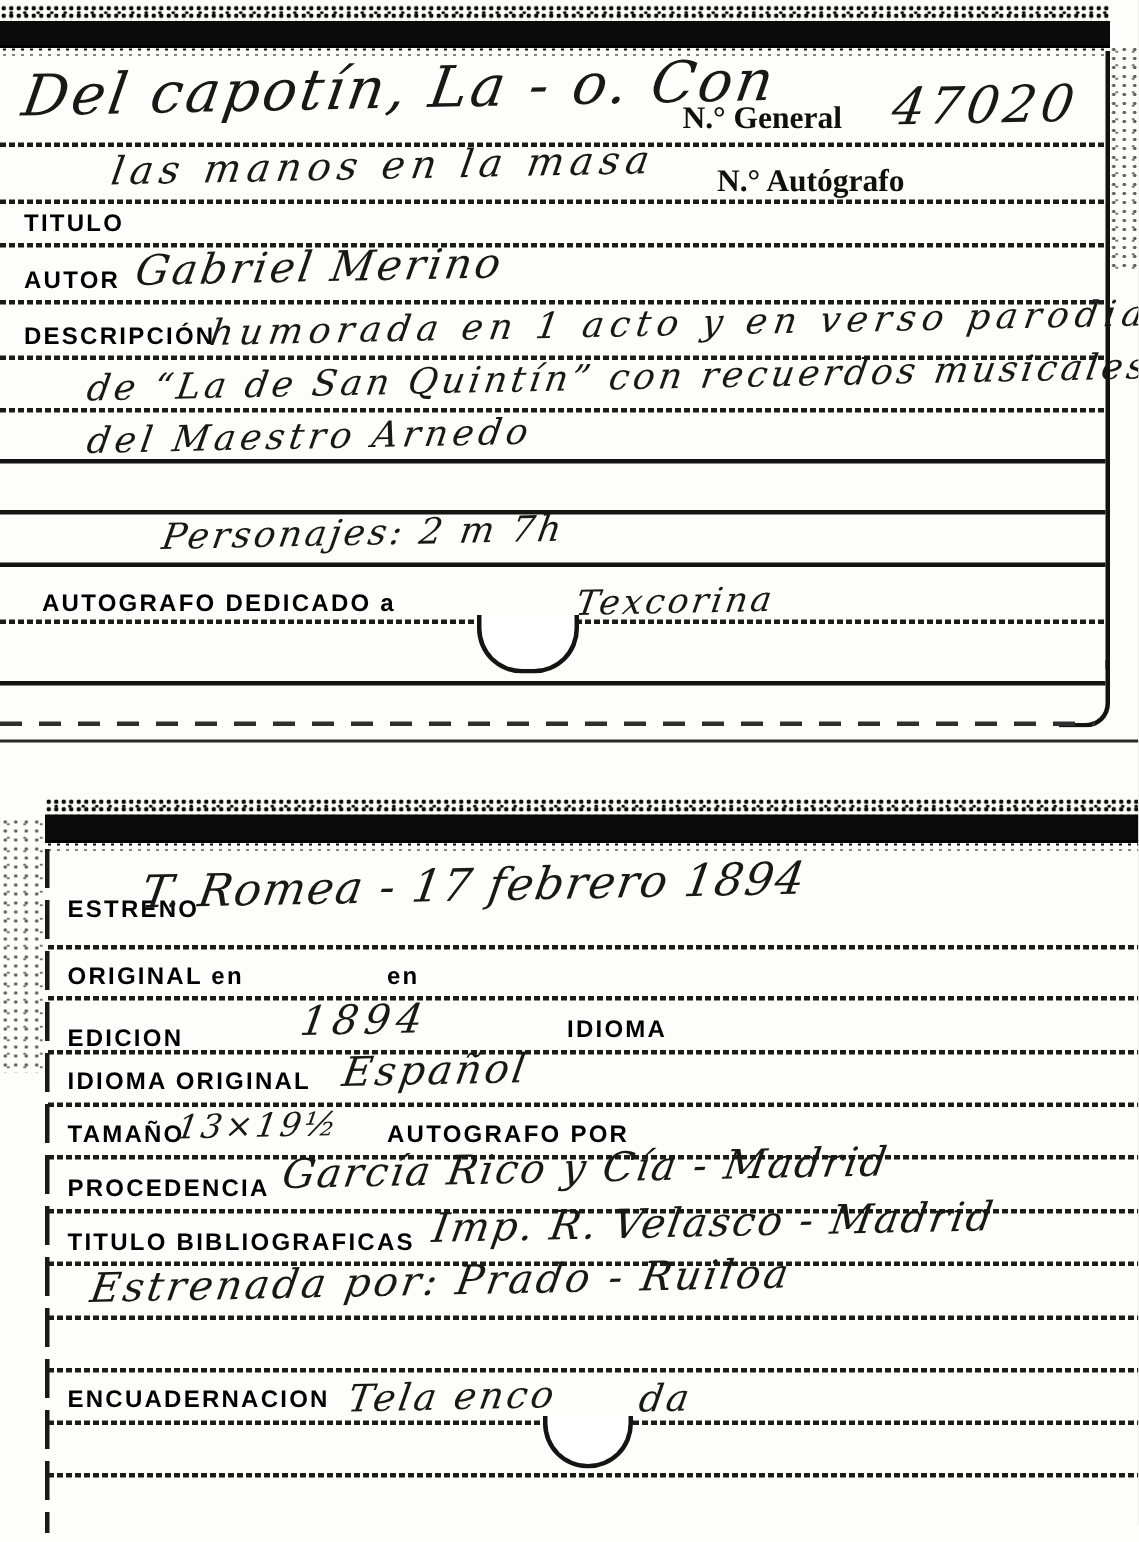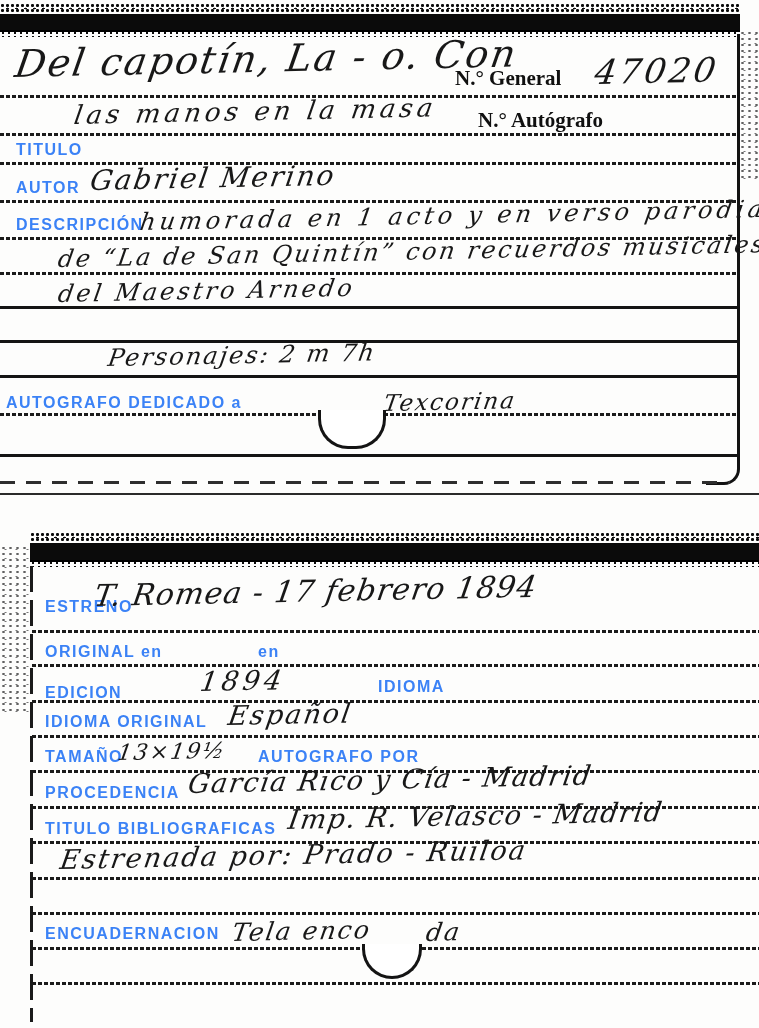--- a/index.html
+++ b/index.html
@@ -31,21 +31,21 @@
     border-right:3px solid #121212;}
   .corner-c1{position:absolute;left:706px;top:440px;width:31px;height:42px;
     border-right:3px solid #121212;border-bottom:3px solid #121212;border-bottom-right-radius:16px;}
   .border-left-c2{position:absolute;left:30px;top:566px;width:3px;height:456px;
     background-image:repeating-linear-gradient(180deg,#1a1a1a 0 26px,rgba(0,0,0,0) 26px 34px);}
   
   .hole{position:absolute;background:#fff;border:3px solid #141414;border-top:none;
     border-radius:0 0 30px 30px;z-index:5;}
   
   .lbl{position:absolute;font-family:"Liberation Sans",sans-serif;font-weight:bold;
-    color:#3b82f6;letter-spacing:1.5px;font-size:16px;white-space:nowrap;z-index:3;}
+    color:#000000;letter-spacing:1.5px;font-size:16px;white-space:nowrap;z-index:3;}
   .lbl-serif{position:absolute;font-family:"Liberation Serif",serif;font-weight:bold;
     color:#101010;font-size:21px;white-space:nowrap;z-index:3;}
   
   .hw{position:absolute;font-family:"DejaVu Serif",serif;font-style:italic;color:#181818;
     white-space:nowrap;transform:skewX(-10deg) rotate(-1.2deg);transform-origin:left bottom;z-index:4;}
 </style>
 </head>
 <body>
 
 <div class="page">
@@ -74,21 +74,21 @@
     <div class="rule-dot" style="left:0;top:413px;width:737px;"></div>
     <div class="rule-solid" style="left:0;top:454px;width:737px;"></div>
     <div class="rule-dash" style="left:0;top:481px;width:730px;"></div>
     <div class="rule-thin" style="left:0;top:493px;width:759px;"></div>
 
     <div class="lbl-serif" style="left:455px;top:66px;">N.° General</div>
     <div class="lbl-serif" style="left:478px;top:108px;">N.° Autógrafo</div>
     <div class="lbl" style="left:16px;top:141px;">TITULO</div>
     <div class="lbl" style="left:16px;top:179px;">AUTOR</div>
     <div class="lbl" style="left:16px;top:216px;">DESCRIPCIÓN</div>
-    <div class="lbl" style="left:6px;top:394px;">AUTOGRAFO DEDICADO a</div>
+    <div class="lbl" style="left:28px;top:394px;">AUTOGRAFO DEDICADO a</div>
 
     <div class="hw" style="left:12px;top:42px;font-size:38px;letter-spacing:2px;">Del capotín, La - o. Con</div>
     <div class="hw" style="left:592px;top:52px;font-size:34px;letter-spacing:3px;">47020</div>
     <div class="hw" style="left:72px;top:100px;font-size:26px;letter-spacing:4px;">las manos en la masa</div>
     <div class="hw" style="left:88px;top:164px;font-size:28px;letter-spacing:2px;">Gabriel Merino</div>
     <div class="hw" style="left:138px;top:208px;font-size:24px;letter-spacing:4px;">humorada en 1 acto y en verso parodia</div>
     <div class="hw" style="left:56px;top:245px;font-size:24px;letter-spacing:2.5px;">de “La de San Quintín” con recuerdos musicales</div>
     <div class="hw" style="left:56px;top:280px;font-size:24px;letter-spacing:3px;">del Maestro Arnedo</div>
     <div class="hw" style="left:106px;top:344px;font-size:24px;letter-spacing:2px;">Personajes: 2 m 7h</div>
     <div class="hw" style="left:382px;top:390px;font-size:23px;letter-spacing:2px;">Texcorina</div>

